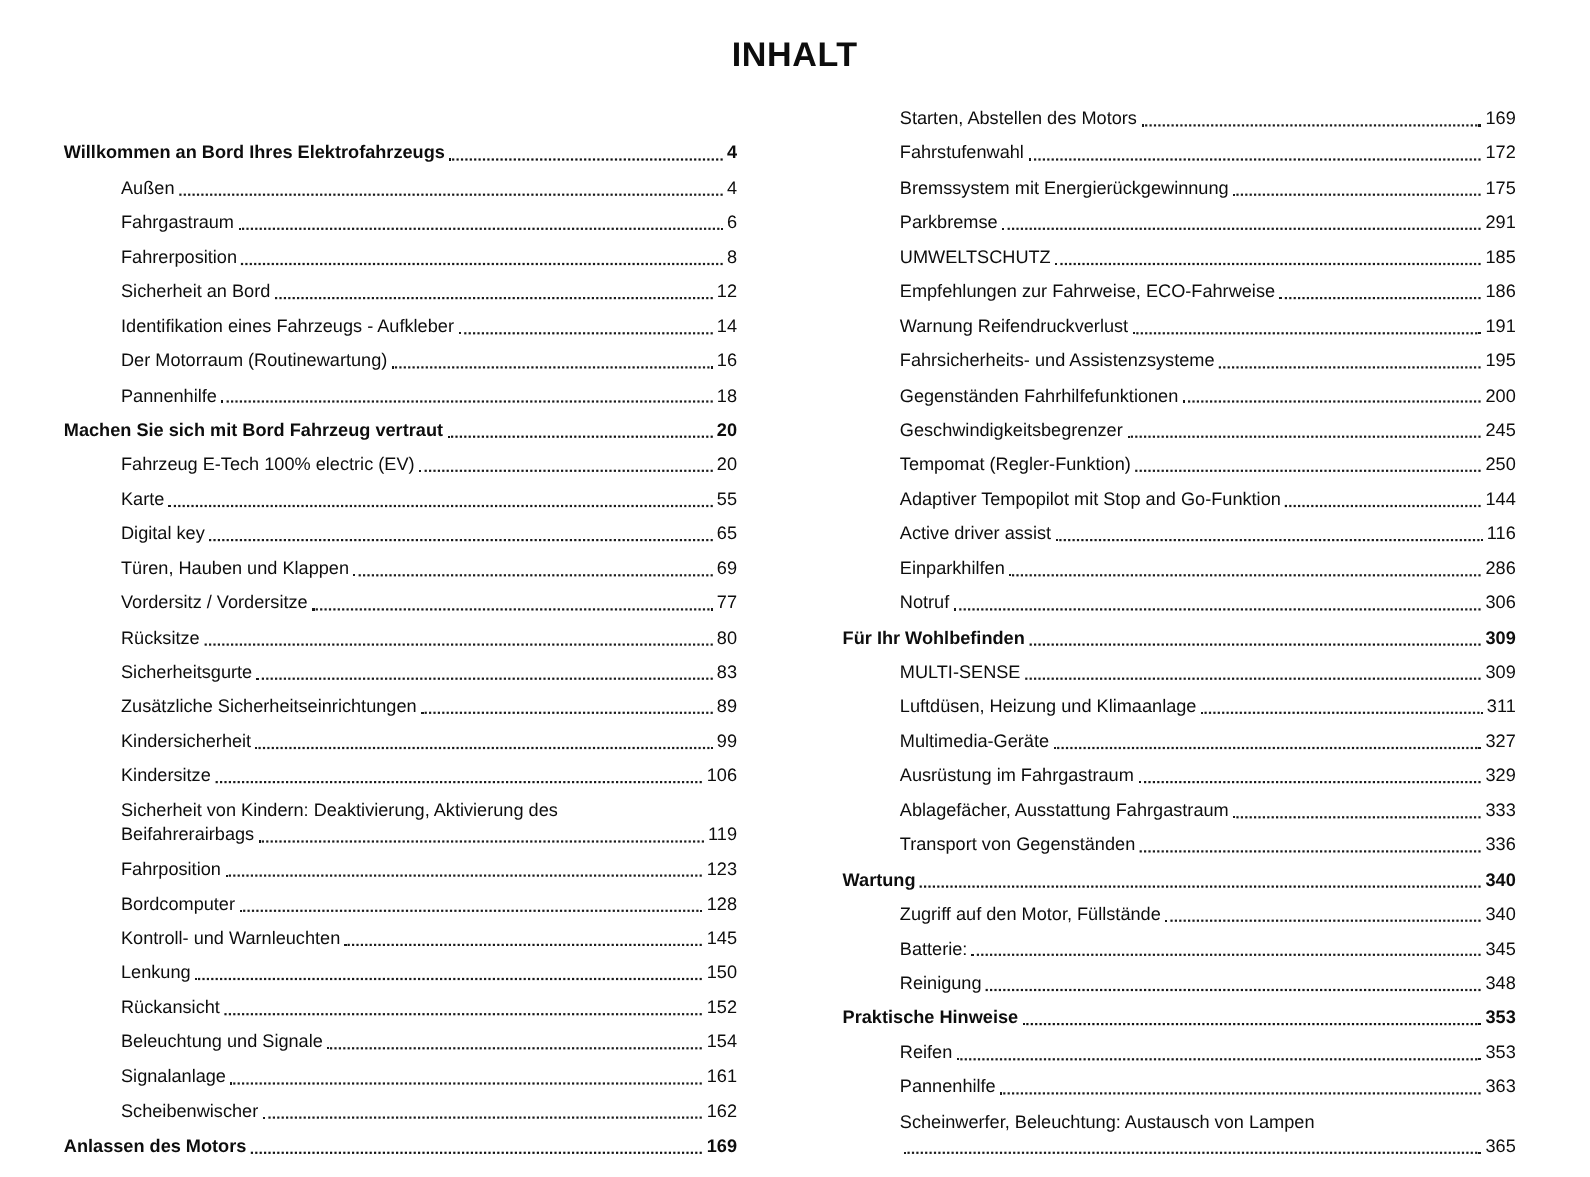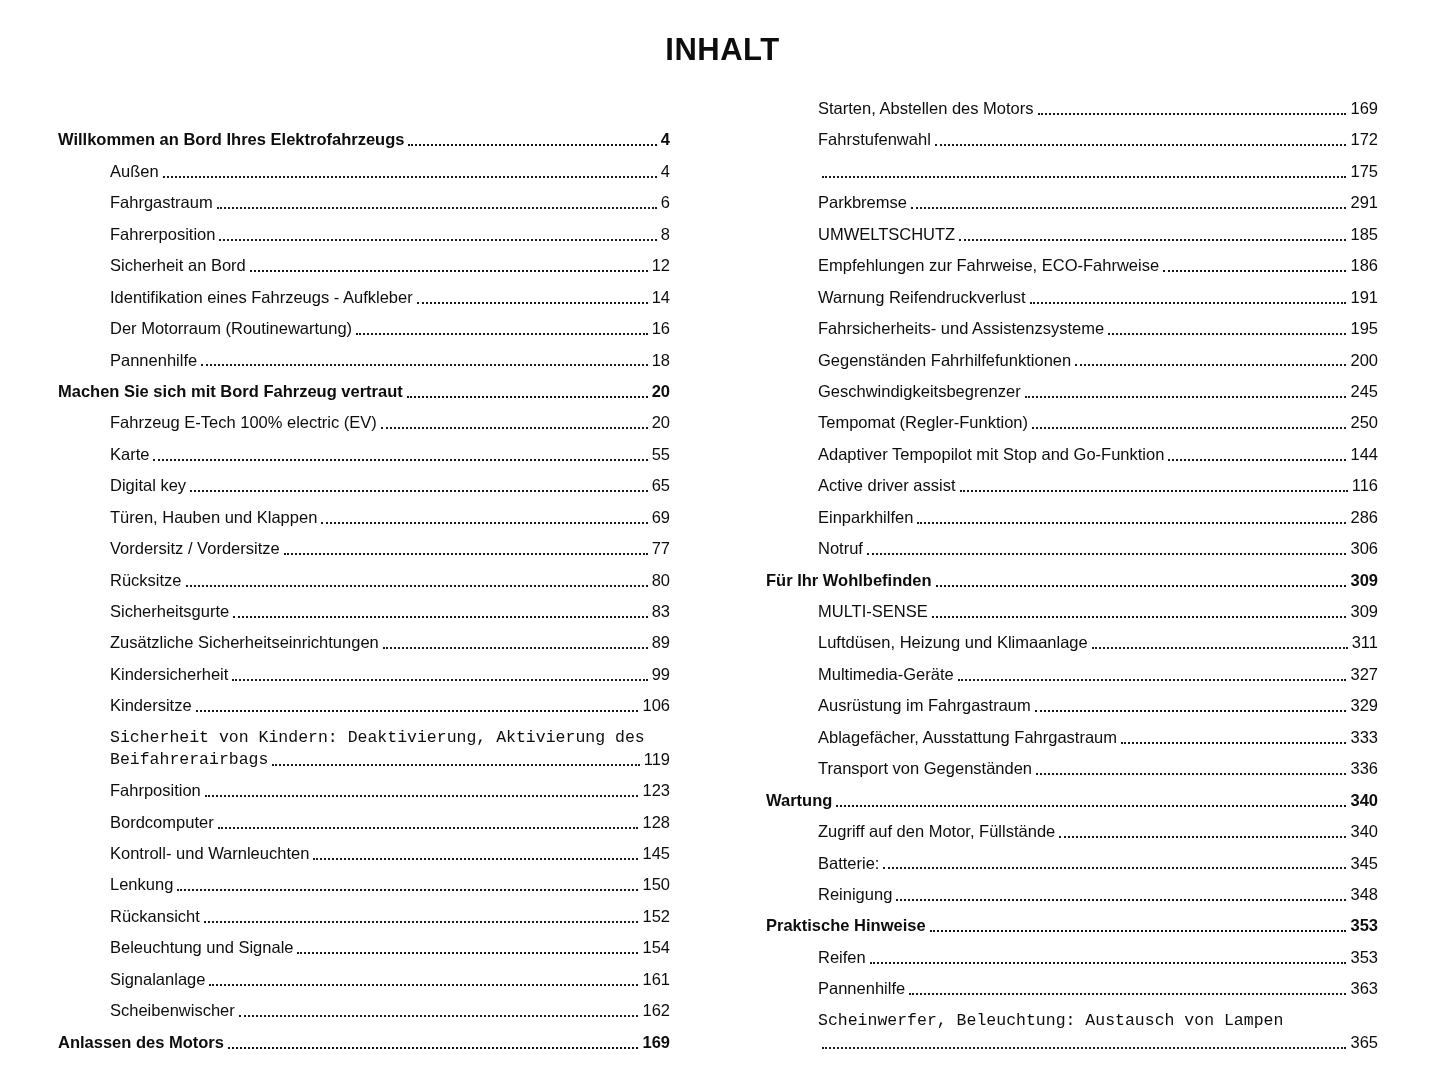--- a/index.html
+++ b/index.html
@@ -53,21 +53,20 @@
     padding-left: 52px;
   }
   .toc-entry.wrap {
     display: block;
   }
   .label {
     white-space: nowrap;
   }
   .toc-entry.wrap .label {
     white-space: normal;
-    font-family: Liberation Mono, monospace;
   }
   .leader {
     flex: 1 1 auto;
     border-bottom: 2.1px dotted #1a1a1a;
     margin: 0 3px 5px 4px;
     min-width: 8px;
     height: 0;
   }
   .toc-entry.level-0 .leader {
     border-bottom: 2.4px dotted #111111;
@@ -248,20 +247,21 @@
           <span class="label">Starten, Abstellen des Motors</span>
           <span class="leader"></span>
           <span class="page-num">169</span>
         </div>
         <div class="toc-entry level-1">
           <span class="label">Fahrstufenwahl</span>
           <span class="leader"></span>
           <span class="page-num">172</span>
         </div>
         <div class="toc-entry level-1">
+          <span class="label">Bremssystem mit Energierückgewinnung</span>
           <span class="leader"></span>
           <span class="page-num">175</span>
         </div>
         <div class="toc-entry level-1">
           <span class="label">Parkbremse</span>
           <span class="leader"></span>
           <span class="page-num">291</span>
         </div>
         <div class="toc-entry level-1">
           <span class="label">UMWELTSCHUTZ</span>

